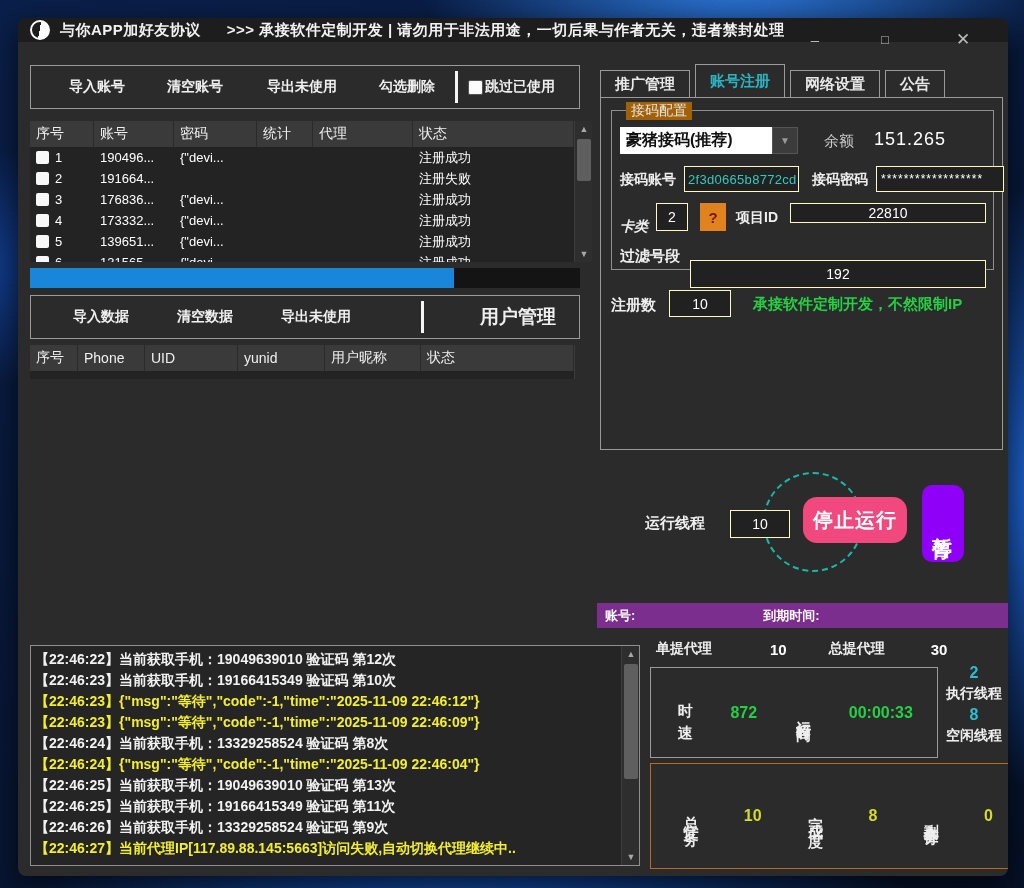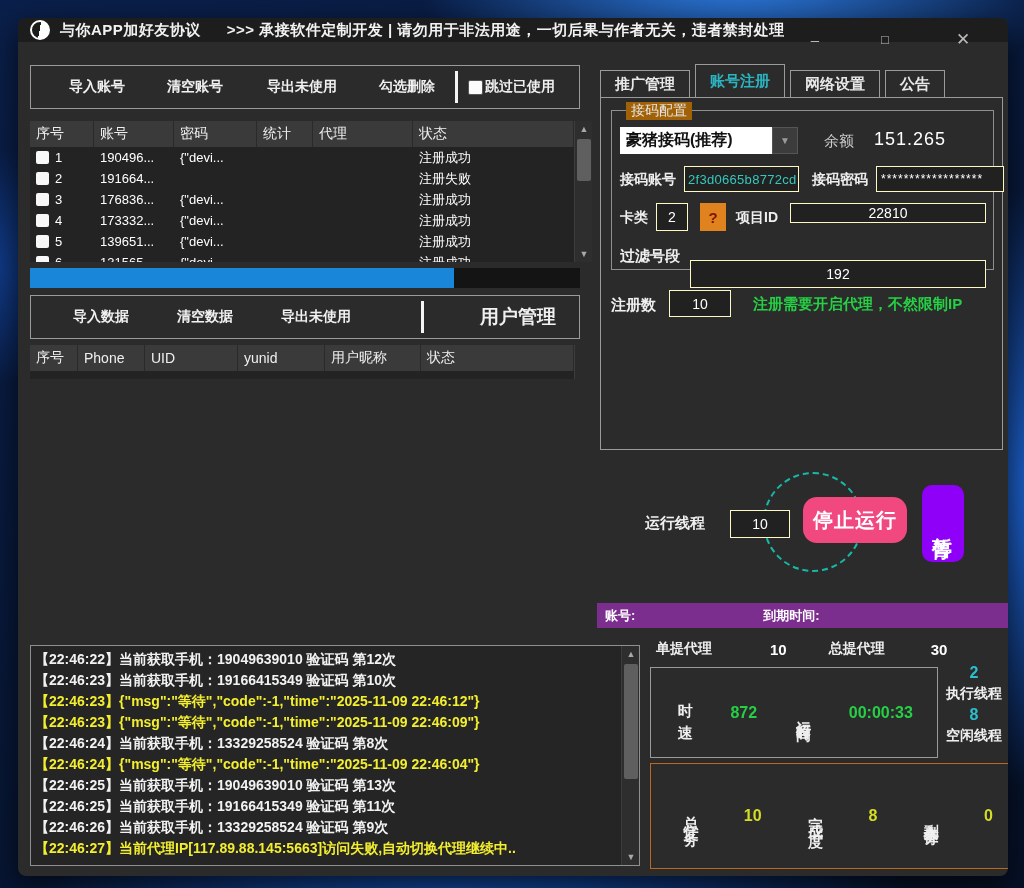--- a/index.html
+++ b/index.html
@@ -72,21 +72,21 @@
   #provider-select { position:absolute; left:8px; top:16px; width:152px; height:27px; background:#ffffff; color:#111;
     font-size:16px; font-weight:bold; display:flex; align-items:center; padding-left:6px; }
   #provider-arrow { position:absolute; left:160px; top:16px; width:26px; height:27px; background:#3c3c3c; border:1px solid #555;
     color:#9a9a9a; font-size:10px; display:flex; align-items:center; justify-content:center; }
   #balance-label { position:absolute; left:212px; top:21px; }
   #balance-value { position:absolute; left:262px; top:18px; font-size:18px; color:#fff; letter-spacing:1px; }
   #sms-acct-label { position:absolute; left:8px; top:60px; }
   #sms-acct-input { position:absolute; left:72px; top:55px; width:115px; height:26px; color:#35c8bc; font-size:13px; padding-left:3px; letter-spacing:.3px; }
   #sms-pass-label { position:absolute; left:200px; top:60px; }
   #sms-pass-input { position:absolute; left:264px; top:55px; width:128px; height:26px; font-size:12px; padding-left:4px; letter-spacing:1px; }
-  #card-label { position:absolute; left:8px; top:98px; }
+  #card-label { position:absolute; left:8px; top:107px;font-style:italic; }
   #card-input { position:absolute; left:44px; top:92px; width:32px; height:28px; }
   #help-btn { position:absolute; left:88px; top:92px; width:26px; height:28px; background:#e0821e; color:#7a1600; font-weight:bold;
     font-size:15px; display:flex; align-items:center; justify-content:center; }
   #project-label { position:absolute; left:124px; top:98px; }
   #project-input { position:absolute; left:178px; top:92px; width:196px; height:20px; }
   #filter-label { position:absolute; left:8px; top:136px; font-size:15px; }
   #filter-input { position:absolute; left:78px; top:149px; width:296px; height:28px; }
   #reg-label { position:absolute; left:10px; top:198px; font-size:15px; }
   #reg-input { position:absolute; left:68px; top:192px; width:62px; height:27px; }
   #reg-warning { position:absolute; left:152px; top:197px; color:#25d045; font-size:15px; font-weight:bold; }
@@ -296,21 +296,21 @@
       <span class="lbl" id="card-label">卡类</span>
       <div class="inp center" id="card-input">2</div>
       <div id="help-btn">?</div>
       <span class="lbl" id="project-label">项目ID</span>
       <div class="inp center" id="project-input">22810</div>
       <span class="lbl" id="filter-label">过滤号段</span>
       <div class="inp center" id="filter-input">192</div>
     </div>
     <span class="lbl" id="reg-label">注册数</span>
     <div class="inp center" id="reg-input">10</div>
-    <span id="reg-warning">注册需要开启代理，不然限制IP</span>
+    <span id="reg-warning">承接软件定制开发，不然限制IP</span>
   </div>
 
   <div id="run-circle"></div>
   <span id="thread-label">运行线程</span>
   <div class="inp center" id="thread-input">10</div>
   <div id="stop-btn">停止运行</div>
   <div id="pause-btn">暂停</div>
 
   <div id="license-bar">
     <span id="license-account">账号:</span>

